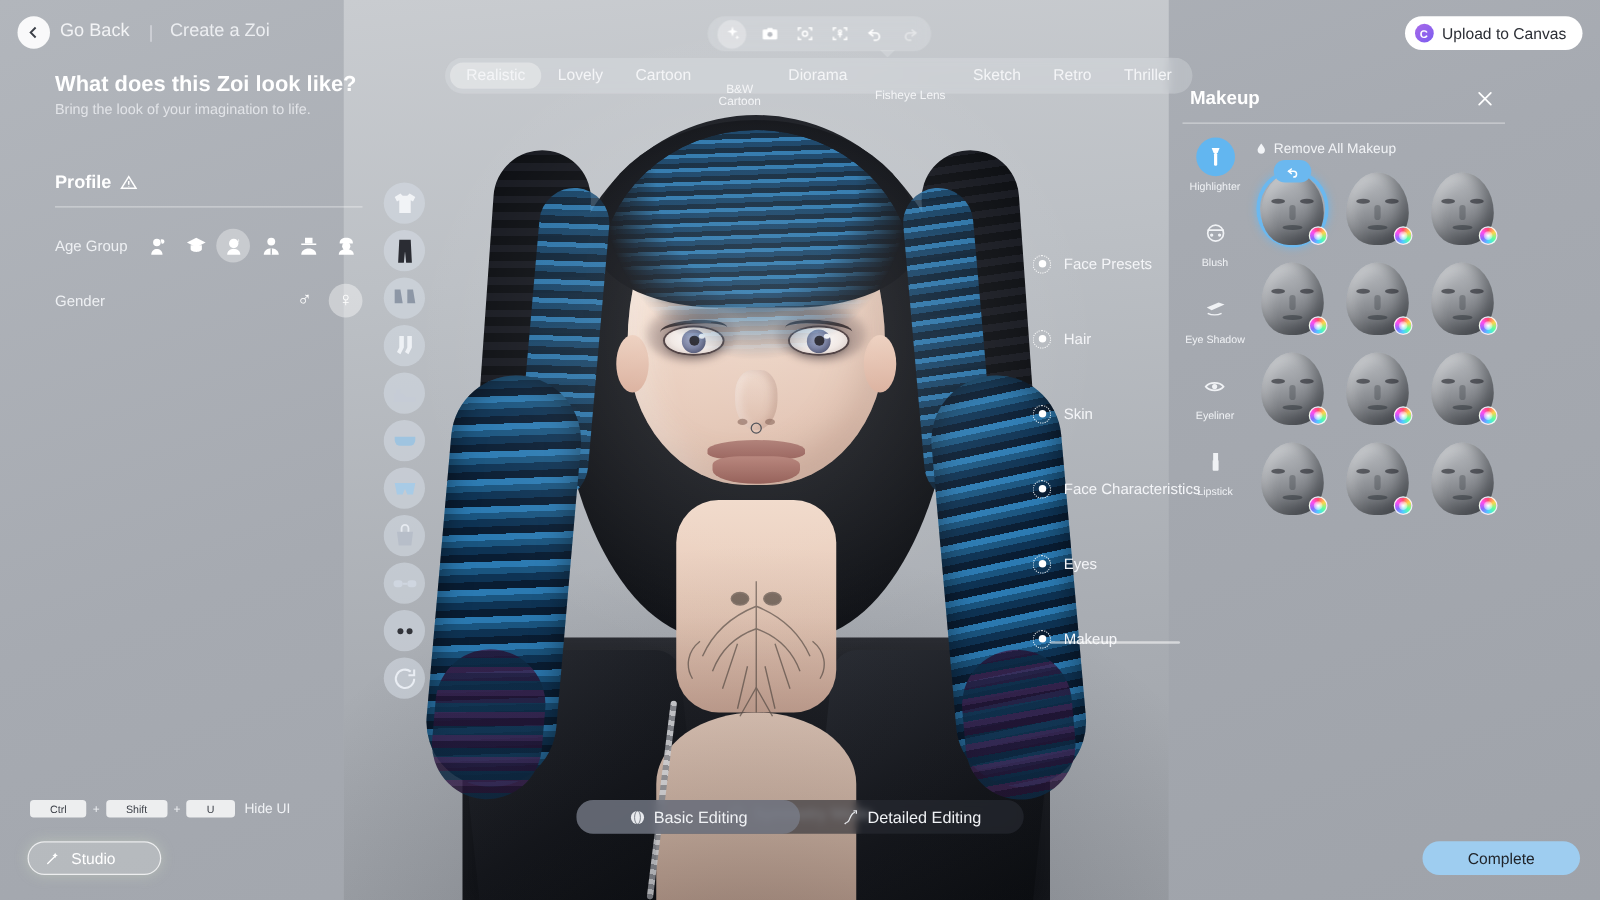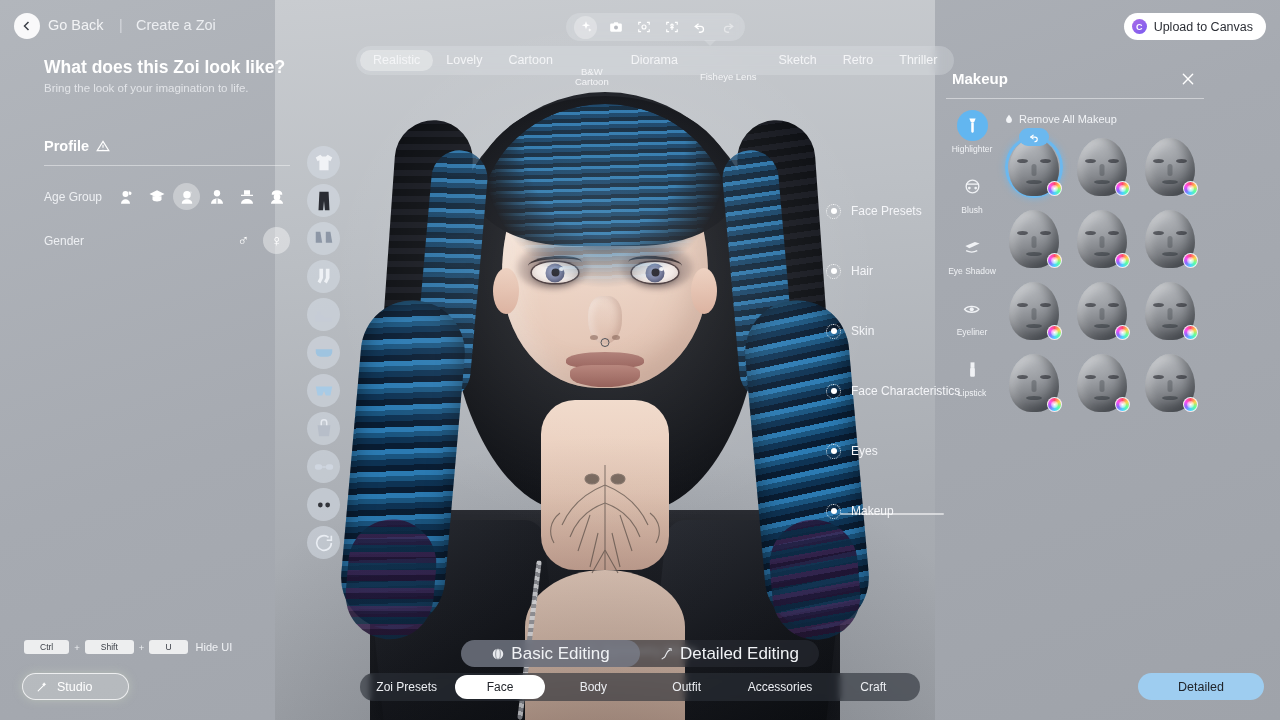--- a/index.html
+++ b/index.html
@@ -329,21 +329,21 @@
               display: flex; align-items: center; gap: 6px; z-index: 60; cursor: pointer; margin-top: 27px; }
   .symmetry svg { width: 14px; height: 14px; }
   .symmetry .stxt { font-size: 13px; color: #fff; }
 
   .edit-toggle {
     position: absolute; left: 50%; transform: translateX(-50%); top: 640px;
     width: 358px; height: 27px; border-radius: 14px;
     background: rgba(40,44,52,.62); display: flex; z-index: 60; backdrop-filter: blur(3px);
   }
   .edit-half { flex: 1; display: flex; align-items: center; justify-content: center; gap: 6px;
-               font-size: 17px; color: #f0f2f5; border-radius: 14px; cursor: pointer; }
+               font-size: 13px; color: #f0f2f5; border-radius: 14px; cursor: pointer; }
   .edit-half.active { background: rgba(122,128,140,.72); }
   .edit-half svg { width: 14px; height: 14px; }
 
   .bottom-nav {
     position: absolute; left: 50%; transform: translateX(-50%); top: 673px;
     width: 560px; height: 28px; border-radius: 14px;
     background: rgba(44,48,56,.62); display: flex; align-items: center; z-index: 60;
     backdrop-filter: blur(3px);
   }
   .bnav { flex: 1; height: 24px; margin: 0 2px; border-radius: 12px;
@@ -911,41 +911,33 @@
     <div class="edit-half">
       <svg viewBox="0 0 24 24" fill="none" stroke="#e8eaee" stroke-width="1.8">
         <path d="M5 19c6 0 4-12 12-14"></path>
           <path d="M15 3h4v4"></path>
           <path d="M5 19l-2 2"></path>
       </svg>
       <span>Detailed Editing</span>
     </div>
   </div>
 
-  <div class="bottom-nav">
-    <div class="bnav">Zoi Presets</div>
-    <div class="bnav active">Face</div>
-    <div class="bnav">Body</div>
-    <div class="bnav">Outfit</div>
-    <div class="bnav">Accessories</div>
-    <div class="bnav">Craft</div>
-  </div>
 
   <div class="hide-ui">
     <span class="key">Ctrl</span>
     <span class="plus">+</span>
     <span class="key">Shift</span>
     <span class="plus">+</span>
     <span class="key">U</span>
     <span class="hide-txt">Hide UI</span>
   </div>
 
   <div class="studio-btn">
     <svg viewBox="0 0 24 24" fill="none" stroke="#ffffff" stroke-width="2" stroke-linecap="round">
       <path d="M4 20L16 8"></path>
         <path d="M15 4l1.4 2.6L19 8l-2.6 1.4L15 12l-1.4-2.6L11 8l2.6-1.4z" fill="#ffffff" stroke="none"></path>
     </svg>
     <span>Studio</span>
   </div>
 
-  <div class="complete-btn">Detailed</div>
+  <div class="complete-btn">Complete</div>
 
 </div>
 
 </body></html>

